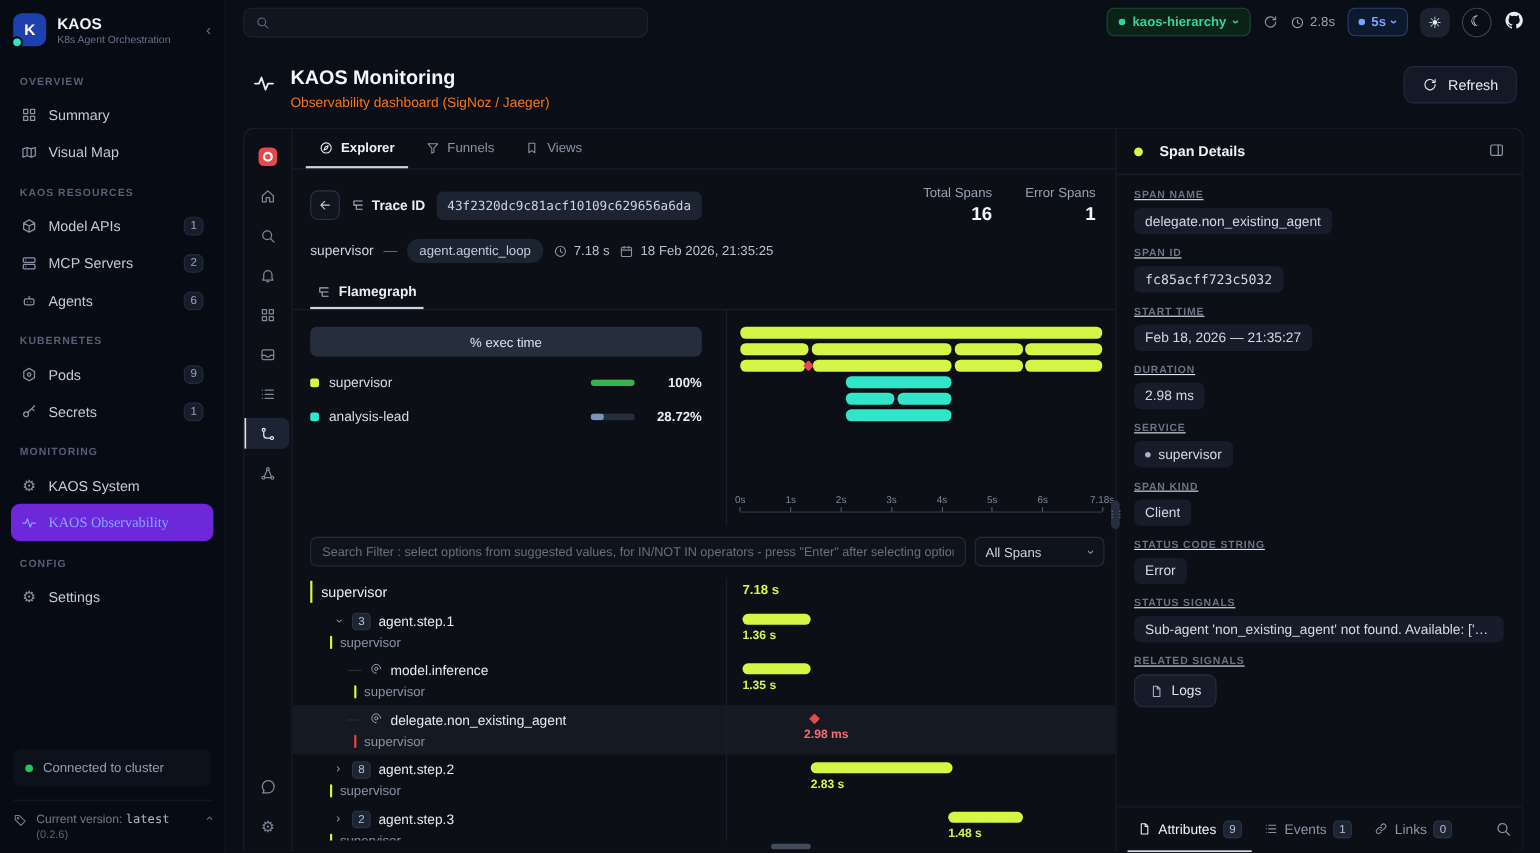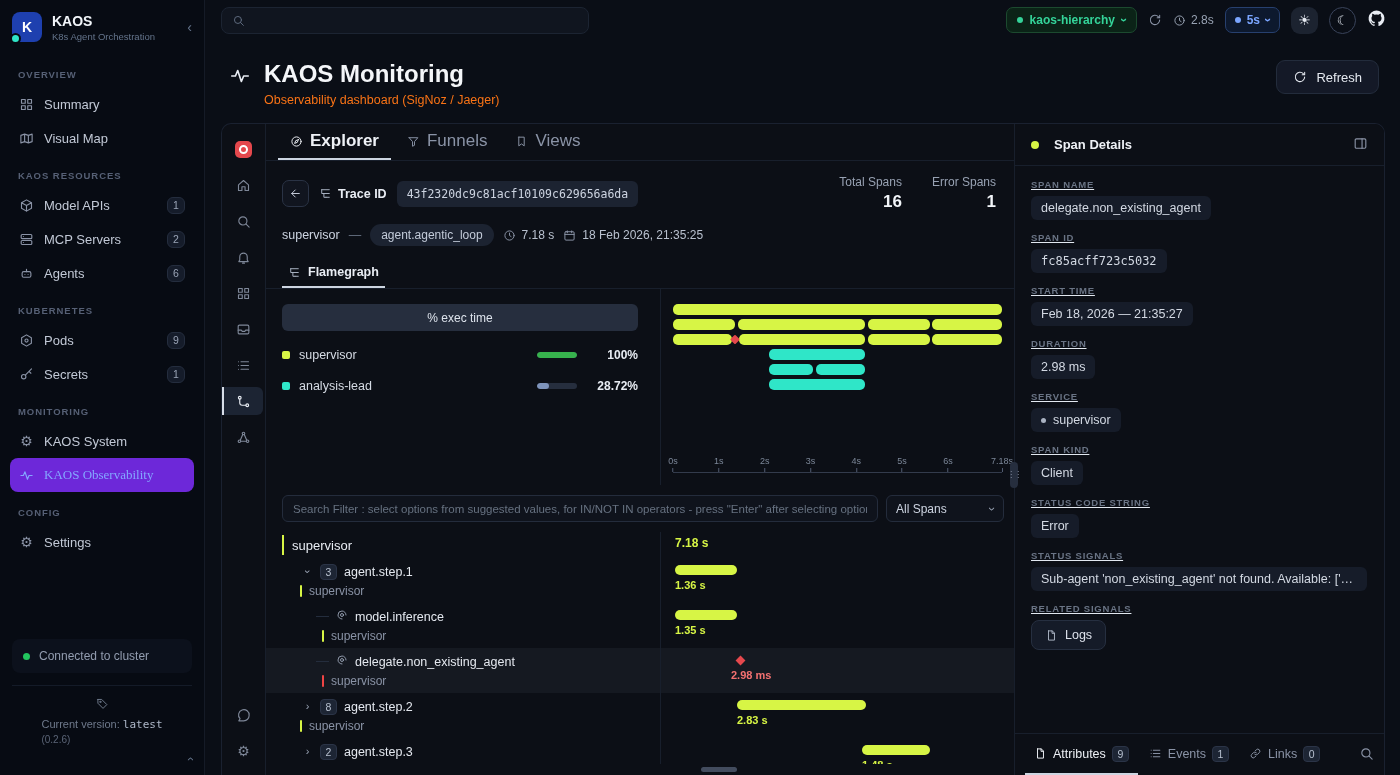--- a/index.html
+++ b/index.html
@@ -25,21 +25,21 @@
   .sb-section-label { font-size:9.5px; font-weight:700; letter-spacing:0.1em; color:#566075; margin:15px 8px 7px; }
   .sb-item { height:34px; display:flex; align-items:center; gap:10px; padding:0 9px; border-radius:8px; color:#c2c9d6; cursor:pointer; }
   .sb-item svg, .sb-item .glyph { color:#8a93a6; }
   .glyph { font-size:14px; line-height:1; width:15px; text-align:center; flex:none; }
   .sb-badge { margin-left:auto; background:#151c2a; border:1px solid #242d3e; color:#9aa4b6; font-size:10.5px; border-radius:6px; min-width:18px; height:17px; display:flex; align-items:center; justify-content:center; padding:0 4px; }
   .sb-item.active { background:#6d28d9; color:#84a7ff;font-family:Liberation Serif, serif; }
   .sb-item.active svg { color:#84a7ff; }
   .sb-footer { margin-top:auto; flex:none; padding:10px 12px 10px; }
   .connected { display:flex; align-items:center; gap:9px; background:#0c111c; border-radius:8px; height:34px; padding:0 11px; font-size:12px; color:#939db0; margin-bottom:12px; }
   .dot-green { width:7px; height:7px; border-radius:50%; background:var(--success,#22c55e); flex:none; }
-  .version { border-top:1px solid #141b28; padding-top:10px; display:flex; gap:8px; align-items:center; color:#6f7a8c; font-size:11px;flex-direction:column; }
+  .version { border-top:1px solid #141b28; padding-top:10px; display:flex; gap:8px; align-items:flex-start; color:#6f7a8c; font-size:11px; }
   .version .mono { font-family:"DejaVu Sans Mono",monospace; color:#aeb8c9; }
   .version-detail { font-size:10px; margin-top:3px; color:#5b6577; }
   .version .chev-up { margin-left:auto; color:#64748b; }
 
   
   .main { flex:1; min-width:0; display:flex; flex-direction:column; background:#0a0e16; }
   .topbar { height:40px; flex:none; display:flex; align-items:center; padding:0 14px 0 16px; gap:10px; }
   .search-box { width:368px; height:27px; background:#10151f; border:1px solid #1c2432; border-radius:8px; display:flex; align-items:center; gap:8px; padding:0 10px; color:#5f6b7e; }
   .search-box input { background:transparent; border:none; outline:none; color:#aab3c2; font-size:12.5px; width:100%; font-family:inherit; }
   .search-box input::placeholder { color:#5f6b7e; }
@@ -50,38 +50,38 @@
   .timer { display:flex; align-items:center; gap:5px; color:#98a2b3; font-size:12px; }
   .interval-pill { height:26px; padding:0 9px; display:flex; align-items:center; gap:6px; border:1px solid #27406f; background:#0d192e; color:#7aa5ff; border-radius:7px; font-size:12px; font-weight:600; cursor:pointer; }
   .theme-sun { width:27px; height:27px; border-radius:9px; background:#1c2330; display:flex; align-items:center; justify-content:center; color:#e8ecf3; font-size:14px; cursor:pointer; }
   .theme-moon { width:27px; height:27px; border-radius:50%; border:1px solid #39435a; display:flex; align-items:center; justify-content:center; color:#dfe5ee; font-size:13px; cursor:pointer; }
   .gh { color:#e8ecf3; }
 
   .content { flex:1; min-height:0; padding:12px 15px 0 16px; display:flex; flex-direction:column; }
   .page-header { flex:none; display:flex; align-items:flex-start; gap:13px; padding:8px 6px 16px 8px; }
   .ph-icon { color:#e8ecf3; margin-top:5px; }
   .ph-icon svg { width:22px; height:22px; }
-  .ph-title { font-size:24px; font-weight:700; color:#f4f6f9; }
+  .ph-title { font-size:18px; font-weight:700; color:#f4f6f9; }
   .ph-sub { font-size:12.5px; color:#f97316; margin-top:5px; }
   .refresh-btn { margin-left:auto; height:34px; display:flex; align-items:center; gap:9px; padding:0 16px; background:#141927; border:1px solid #232c3c; border-radius:9px; color:#e5e9f0; font-size:13px; cursor:pointer; }
 
   .panel { flex:1; min-height:0; display:flex; border:1px solid #1a2130; border-bottom:none; border-radius:10px 10px 0 0; background:#0c0f16; overflow:hidden; position:relative; }
 
   
   .rail { width:44px; flex:none; border-right:1px solid #181f2c; display:flex; flex-direction:column; align-items:stretch; padding:11px 0 10px; gap:8px; }
   .rail-item { height:28px; display:flex; align-items:center; justify-content:center; color:#7e8798; cursor:pointer; }
   .rail-item.active { background:#1c2433; border-left:2px solid #d8dee9; border-radius:0 6px 6px 0; color:#e8ecf3; margin-right:2px; }
   .rail-logo { width:17px; height:17px; border-radius:5px; background:#e5484d; position:relative; }
   .rail-logo::after { content:""; position:absolute; inset:4px; border-radius:50%; border:2px solid #fff; }
   .rail-spacer { flex:1; }
 
   
   .explorer { flex:1; min-width:0; display:flex; flex-direction:column; }
   .tabs-row { height:37px; flex:none; display:flex; align-items:stretch; gap:4px; padding:0 12px; border-bottom:1px solid #181f2c; }
-  .tab { display:flex; align-items:center; gap:7px; padding:0 12px; font-size:17px; color:#8a93a6; border-bottom:2px solid transparent; cursor:pointer; }
+  .tab { display:flex; align-items:center; gap:7px; padding:0 12px; font-size:12px; color:#8a93a6; border-bottom:2px solid transparent; cursor:pointer; }
   .tab.active { color:#eef1f6; border-bottom-color:#cdd5e1; font-weight:600; }
   .tab svg { width:13px; height:13px; }
 
   .trace-header { flex:none; display:flex; align-items:center; gap:10px; padding:14px 18px 4px 16px; }
   .back-btn { width:27px; height:27px; border:1px solid #2a3345; border-radius:7px; display:flex; align-items:center; justify-content:center; color:#c7cedb; background:#11151f; cursor:pointer; }
   .back-btn svg { width:13px; height:13px; }
   .tid-label { display:flex; align-items:center; gap:6px; font-size:12.5px; font-weight:700; color:#e8ecf3; }
   .tid-chip { font-family:"DejaVu Sans Mono",monospace; font-size:11.5px; background:#1c2331; border-radius:6px; padding:6px 10px; color:#cdd4e1; }
   .spans-stats { margin-left:auto; display:flex; gap:30px; text-align:right; }
   .stat-label { font-size:12px; color:#98a2b3; }

